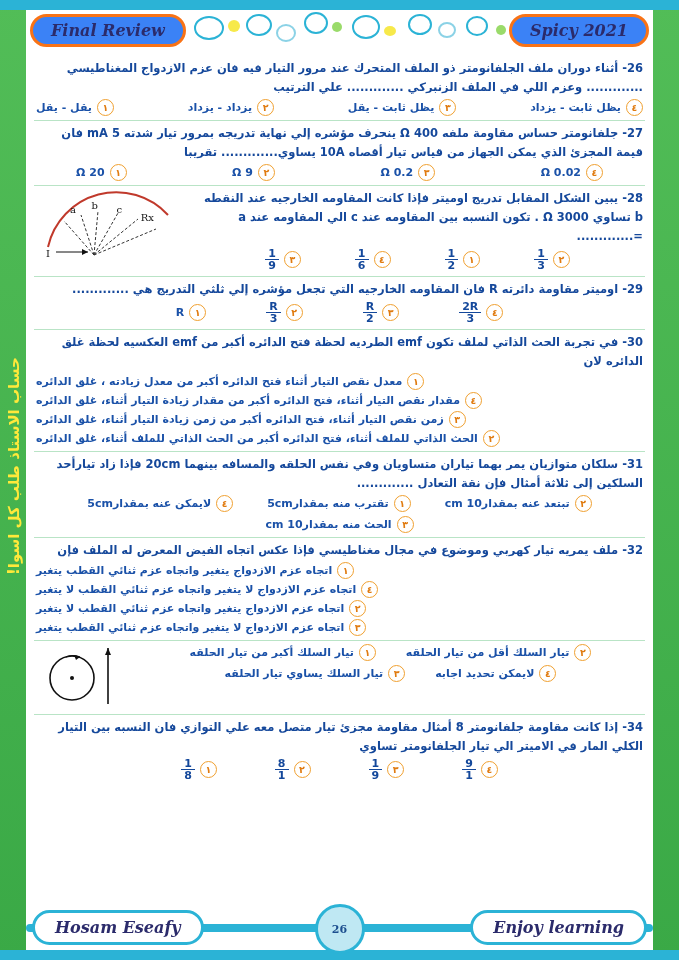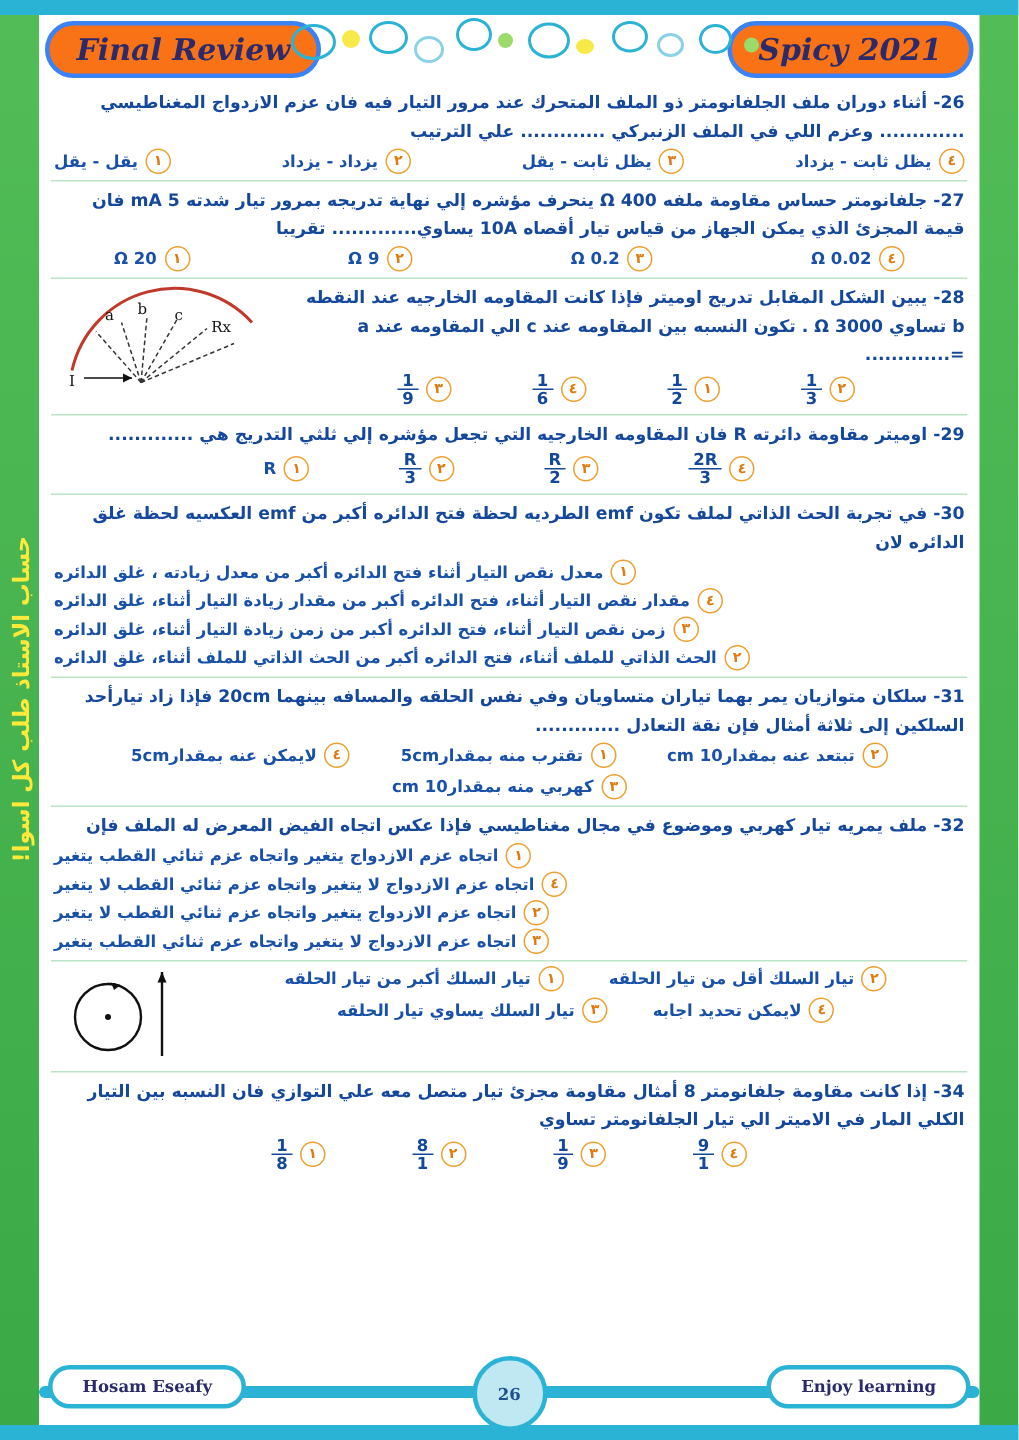--- a/index.html
+++ b/index.html
@@ -41,27 +41,27 @@
     line-height:24px;
     white-space:nowrap;
   }
 
   
   .header{
     position:absolute;left:26px;right:26px;top:10px;height:44px;
   }
   .hdr-pill{
     position:absolute;top:4px;
-    border:3px solid #3b82f6;
+    border:3px solid #f97316;
     border-radius:24px;
-    background:#f97316;
+    background:#3b82f6;
     color:#2b2b6b;
     font-family:"DejaVu Serif", serif;
     font-weight:bold;
-    font-size:20px;
+    font-size:16px;
     padding:4px 18px;
     font-style:italic;
   }
   .hdr-left{left:4px;}
   .hdr-right{right:4px;}
   .bubbles{
     position:absolute;left:150px;right:130px;top:0;height:46px;
   }
   .bub{
     position:absolute;border-radius:50%;
@@ -126,22 +126,23 @@
   .footer{
     position:absolute;left:26px;right:26px;bottom:8px;height:48px;
   }
   .foot-pill{
     position:absolute;top:6px;
     border:3px solid #2bb3d6;
     border-radius:22px;
     background:#fff;
     color:#2b2b6b;
     font-family:"DejaVu Serif", serif;
+    font-style:italic;
     font-weight:bold;
-    font-size:11px;
+    font-size:16px;
     padding:5px 20px;
   }
   .foot-left{left:6px;}
   .foot-right{right:6px;}
   .pagecircle{
     position:absolute;left:50%;transform:translateX(-50%);top:0;
     width:44px;height:44px;border-radius:50%;
     background:#bfe8f3;border:3px solid #2bb3d6;
     display:flex;align-items:center;justify-content:center;
     color:#1d4f8f;font-weight:bold;font-size:11px;
@@ -345,21 +346,21 @@
       <div class="choice">
           <span class="bullet">١</span>
           <span class="lbl">تقترب منه بمقدار5cm</span>
         </div>
       <div class="choice">
           <span class="bullet">٤</span>
           <span class="lbl">لايمكن عنه بمقدار5cm</span>
         </div>
       <div class="choice">
           <span class="bullet">٣</span>
-          <span class="lbl">كهربي منه بمقدار10 cm</span>
+          <span class="lbl">الحث منه بمقدار10 cm</span>
         </div>
     </div>
   </div>
 
   <div class="qblock">
     <p class="qtext"><span class="qnum">32-</span> <span>ملف يمريه تيار كهربي وموضوع في مجال مغناطيسي فإذا عكس اتجاه الفيض المعرض له الملف فإن</span></p>
     <div class="choices col">
       <div class="choice">
           <span class="bullet">١</span>
           <span class="lbl">اتجاه عزم الازدواج يتغير واتجاه عزم ثنائي القطب يتغير</span>

